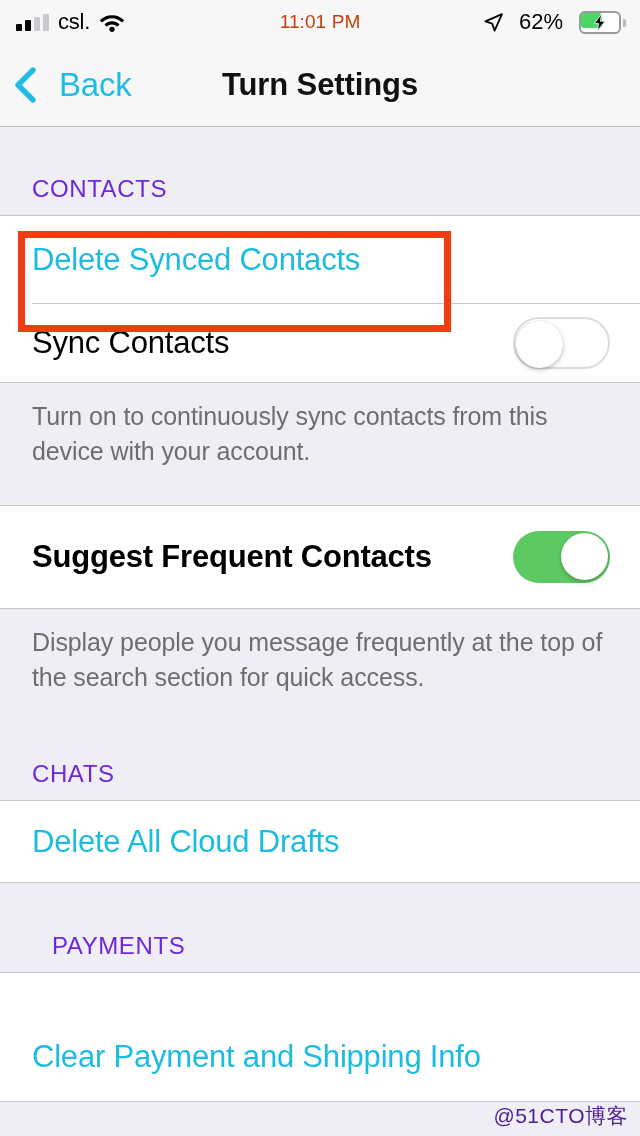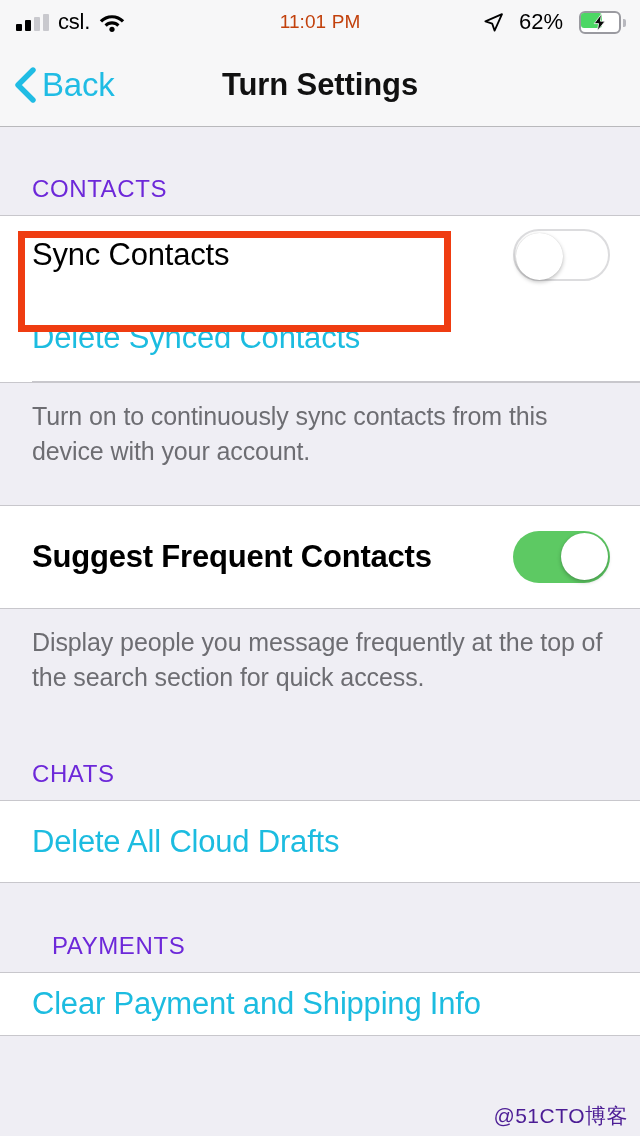--- a/index.html
+++ b/index.html
@@ -70,21 +70,21 @@
     border-bottom:1px solid #B9B9BC;
     display:flex;
     align-items:center;
   }
   .back-btn {
     position:absolute; left:14px;
     display:flex; align-items:center; gap:6px;
     cursor:pointer;
   }
   .chev { width:22px; height:36px; flex:none; }
-  .back-label { font-size:33px; color:#20BCE4; letter-spacing:-0.2px; }
+  .back-label { font-size:33px; color:#20BCE4; letter-spacing:-0.2px;margin-left:17px; }
   .nav-title {
     position:absolute; left:0; right:0;
     text-align:center;
     font-size:31px; font-weight:bold; color:#111;
     letter-spacing:-0.1px;
   }
 
   
   .content { position:relative; background:#EFEEF4; }
   .sec-header {
@@ -204,29 +204,29 @@
     </div>
     <div class="nav-title">Turn Settings</div>
   </div>
 
   <div class="content">
 
     <div class="spacer" style="height:47px;"></div>
     <div class="sec-header" style="height:41px;line-height:30px;">CONTACTS</div>
 
     <div class="group">
+      <div class="row sep" style="height:88px;">
+        <span class="row-label link">Delete Synced Contacts</span>
+      </div>
       <div class="row" style="height:78px;">
         <span class="row-label">Sync Contacts</span>
         <span class="toggle off">
           <span class="knob"></span>
         </span>
       </div>
-      <div class="row sep" style="height:88px;">
-        <span class="row-label link">Delete Synced Contacts</span>
-      </div>
     </div>
 
     <div class="footer-text" style="height:122px;">Turn on to continuously sync contacts from this device with your account.</div>
 
     <div class="group">
       <div class="row" style="height:102px;font-weight:bold;">
         <span class="row-label">Suggest Frequent Contacts</span>
         <span class="toggle on">
           <span class="knob"></span>
         </span>
@@ -240,21 +240,21 @@
     <div class="group">
       <div class="row" style="height:81px;">
         <span class="row-label link">Delete All Cloud Drafts</span>
       </div>
     </div>
 
     <div class="spacer" style="height:48px;"></div>
     <div class="sec-header" style="height:41px;line-height:30px;margin-left:20px;">PAYMENTS</div>
 
     <div class="group">
-      <div class="row" style="height:62px;">
+      <div class="row" style="height:88px;margin-top:40px;">
         <span class="row-label link">Clear Payment and Shipping Info</span>
       </div>
     </div>
 
   </div>
 
   <div class="annot-box" style="left:18px; top:231px; width:433px; height:101px;"></div>
 
   <div class="watermark">@51CTO博客</div>
 

